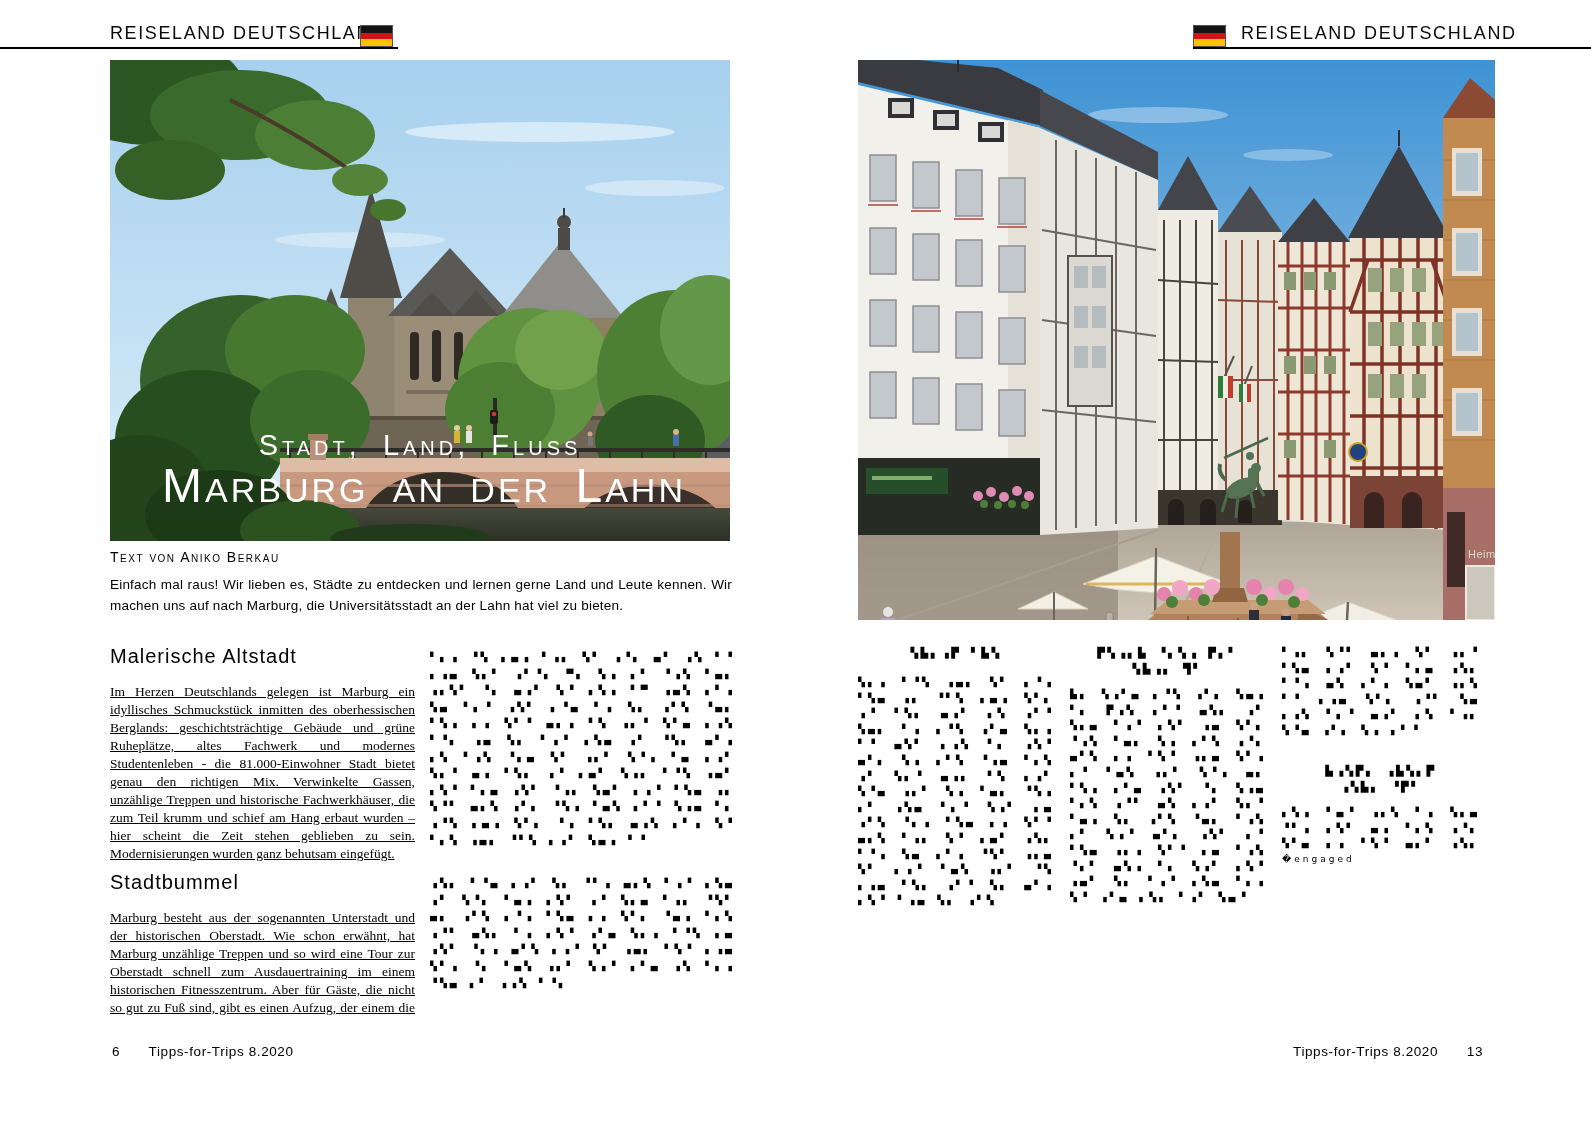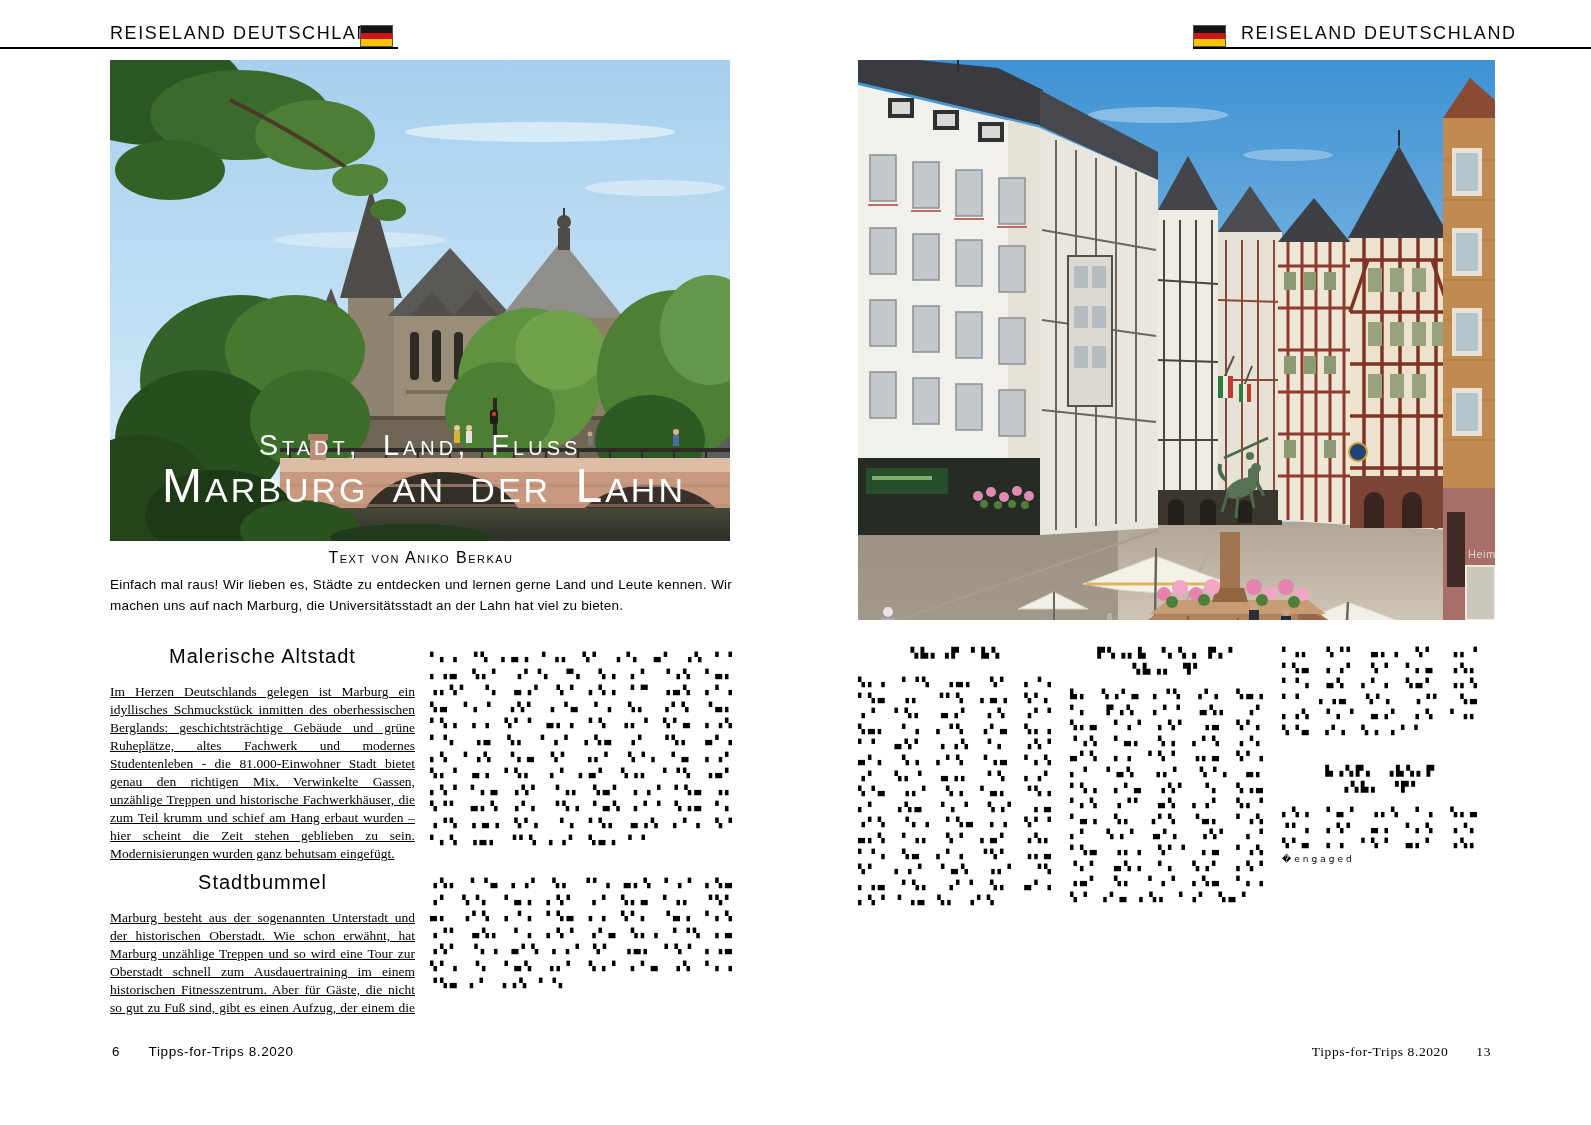--- a/index.html
+++ b/index.html
@@ -20,30 +20,30 @@
   .photo{position:absolute;overflow:hidden;background:#be185d;}
   .photo svg{display:block;}
   #photo-left{left:110px;top:60px;width:620px;height:481px;}
   #photo-right{left:858px;top:60px;width:637px;height:560px;}
 
   .overlay-kicker{position:absolute;left:0;right:0;top:369px;text-align:center;color:#fff;
        font-variant-caps:small-caps;font-size:29px;letter-spacing:4px;word-spacing:10px;}
   .overlay-title{position:absolute;left:0;right:0;top:398px;text-align:center;color:#fff;
        font-variant-caps:small-caps;font-size:48px;letter-spacing:3px;word-spacing:8px;margin-left:8px;}
 
-  .byline{position:absolute;left:110px;top:549px;width:622px;text-align:center;
-       font-variant-caps:small-caps;font-size:16px;letter-spacing:1.5px;}
+  .byline{position:absolute;left:110px;top:549px;width:622px;text-align:left;
+       font-variant-caps:small-caps;font-size:14px;letter-spacing:1.5px;}
   .intro{position:absolute;left:110px;top:574px;width:622px;font-size:13.5px;
        line-height:21px;text-align:justify;letter-spacing:.2px;}
 
   
   #cols-left{position:absolute;left:110px;top:641px;width:625px;height:376px;overflow:hidden;}
   .lcol{position:absolute;top:0;width:305px;height:376px;overflow:hidden;}
   #lcol1{left:0;} #lcol2{left:320px;padding-top:8px;}
-  .sec-heading{font-size:20px;text-align:center;font-weight:normal;letter-spacing:1px;
+  .sec-heading{font-size:20px;text-align:left;font-weight:normal;letter-spacing:1px;
        margin:4px 0 15px 0;}
   .sec-heading2{margin-top:8px;}
   .serif{font-family:"Liberation Serif",serif;font-size:13.5px;line-height:18px;
        text-align:justify;text-decoration:underline;}
 
   
   .noise{font-family:"DejaVu Sans",sans-serif;font-size:9px;letter-spacing:3px;
        word-spacing:4px;line-height:15.6px;text-align:justify;color:#000;overflow:hidden;}
   .noise-lh-left{line-height:16.6px;}
   .noise-heading{text-align:center;font-size:10px;letter-spacing:2.5px;line-height:16px;
@@ -51,21 +51,21 @@
   .mb10{margin-bottom:10px;} .mb14{margin-bottom:14px;}
 
   
   #cols-right{position:absolute;left:858px;top:645px;width:622px;height:372px;overflow:hidden;}
   .rcol{position:absolute;top:0;height:372px;overflow:hidden;}
   #rcol1{left:0;width:196px;} #rcol2{left:212px;width:196px;} #rcol3{left:424px;width:198px;}
 
   
   .footer{position:absolute;top:1044px;font-size:13.5px;letter-spacing:.6px;white-space:nowrap;}
   #footer-left{left:112px;}
-  #footer-right{right:100px;text-align:left;font-family:Liberation Serif, serif;}
+  #footer-right{right:108px;text-align:left;}
   .footer .gap{display:inline-block;width:20px;}
 </style>
 </head>
 <body>
 
 <div class="header-title" style="left:110px">REISELAND DEUTSCHLAND</div>
 <div class="flag" style="left:360px">
   <div class="f-black"></div>
     <div class="f-red"></div>
     <div class="f-gold"></div>

